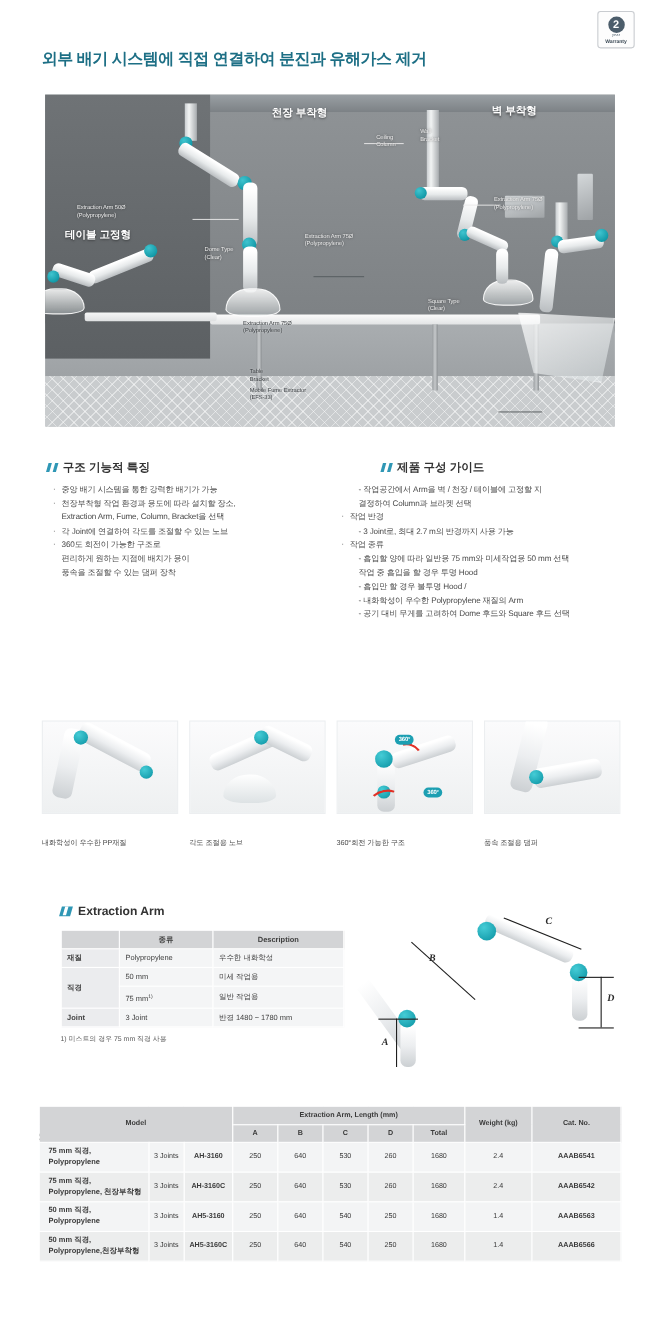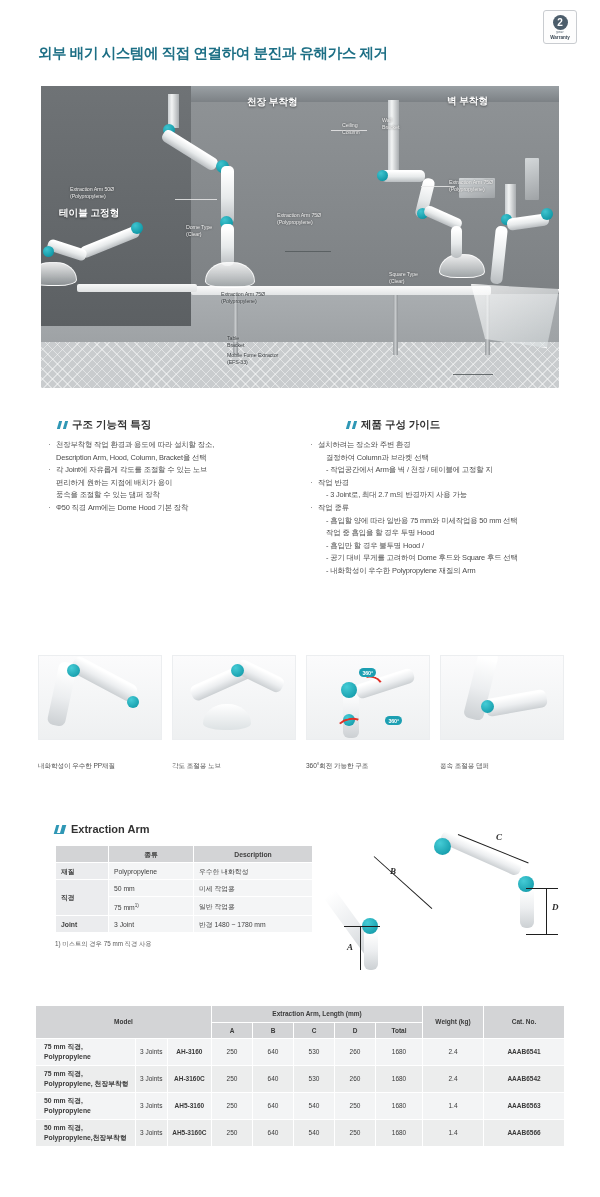--- a/index.html
+++ b/index.html
@@ -455,50 +455,50 @@
     <div class="hero-label" style="left:29px; top:100px; white-space:pre;">Extraction Arm 50Ø<br>(Polypropylene)</div>
     <div class="hero-label" style="left:408px; top:93px; white-space:pre;">Extraction Arm 75Ø<br>(Polypropylene)</div>
     <div class="hero-label" style="left:236px; top:126px; white-space:pre;">Extraction Arm 75Ø<br>(Polypropylene)</div>
     <div class="hero-label" style="left:145px; top:138px; white-space:pre;">Dome Type<br>(Clear)</div>
     <div class="hero-label dark" style="left:180px; top:205px; white-space:pre;">Extraction Arm 75Ø<br>(Polypropylene)</div>
     <div class="hero-label" style="left:348px; top:185px; white-space:pre;">Square Type<br>(Clear)</div>
     <div class="hero-label dark" style="left:186px; top:249px; white-space:pre;">Table<br>Bracket</div>
     <div class="hero-label dark" style="left:186px; top:266px; white-space:pre;">Mobile Fume Extractor<br>(EFS-33)</div>
   </div>
 
-  <div class="sec-head" style="top:418px; left:58px;">
+  <div class="sec-head" style="top:418px; left:43px;">
     <span class="sq-icon"></span><span>구조 기능적 특징</span>
   </div>
   <div class="feat" style="top:439px; left:47px; width:260px;">
     <ul>
+        <li class="">중앙 배기 시스템을 통한 강력한 배기가 가능</li>
         <li class="">천장부착형 작업 환경과 용도에 따라 설치할 장소,</li>
-        <li class="cont">Description Arm, Hood, Column, Bracket을 선택</li>
-        <li class="">각 Joint에 자유롭게 각도를 조절할 수 있는 노브</li>
+        <li class="cont">Extraction Arm, Fume, Column, Bracket을 선택</li>
+        <li class="">각 Joint에 연결하여 각도를 조절할 수 있는 노브</li>
+        <li class="">360도 회전이 가능한 구조로</li>
         <li class="cont">편리하게 원하는 지점에 배치가 용이</li>
         <li class="cont">풍속을 조절할 수 있는 댐퍼 장착</li>
-        <li class="">Φ50 직경 Arm에는 Dome Hood 기본 장착</li>
       </ul>
   </div>
 
   <div class="sec-head" style="top:418px; left:303px;padding-left:44px;">
     <span class="sq-icon"></span><span>제품 구성 가이드</span>
   </div>
   <div class="feat" style="top:439px; left:309px; width:285px;">
     <ul>
-        <li class="">설치하려는 장소와 주변 환경</li>
+        <li class="sub">- 작업공간에서 Arm을 벽 / 천장 / 테이블에 고정할 지</li>
         <li class="sub">결정하여 Column과 브라켓 선택</li>
-        <li class="sub">- 작업공간에서 Arm을 벽 / 천장 / 테이블에 고정할 지</li>
         <li class="">작업 반경</li>
         <li class="sub">- 3 Joint로, 최대 2.7 m의 반경까지 사용 가능</li>
         <li class="">작업 종류</li>
         <li class="sub">- 흡입할 양에 따라 일반용 75 mm와 미세작업용 50 mm 선택</li>
         <li class="sub">작업 중 흡입을 할 경우 투명  Hood</li>
         <li class="sub">- 흡입만 할 경우 불투명 Hood /</li>
+        <li class="sub">- 내화학성이 우수한 Polypropylene 재질의 Arm</li>
         <li class="sub">- 공기 대비 무게를 고려하여 Dome 후드와 Square 후드 선택</li>
-        <li class="sub">- 내화학성이 우수한 Polypropylene 재질의 Arm</li>
       </ul>
   </div>
 
   <div class="thumb" style="left:38px;">
     <div class="t-arm" style="left:14px; top:6px; width:18px; height:64px; transform:rotate(12deg);"></div>
     <div class="t-arm" style="left:30px; top:14px; width:70px; height:18px; transform:rotate(28deg);"></div>
     <div class="t-joint" style="left:28px; top:8px; width:13px; height:13px;"></div>
     <div class="t-joint" style="left:88px; top:40px; width:12px; height:12px;"></div>
   </div>
   <div class="thumb" style="left:172px;">

